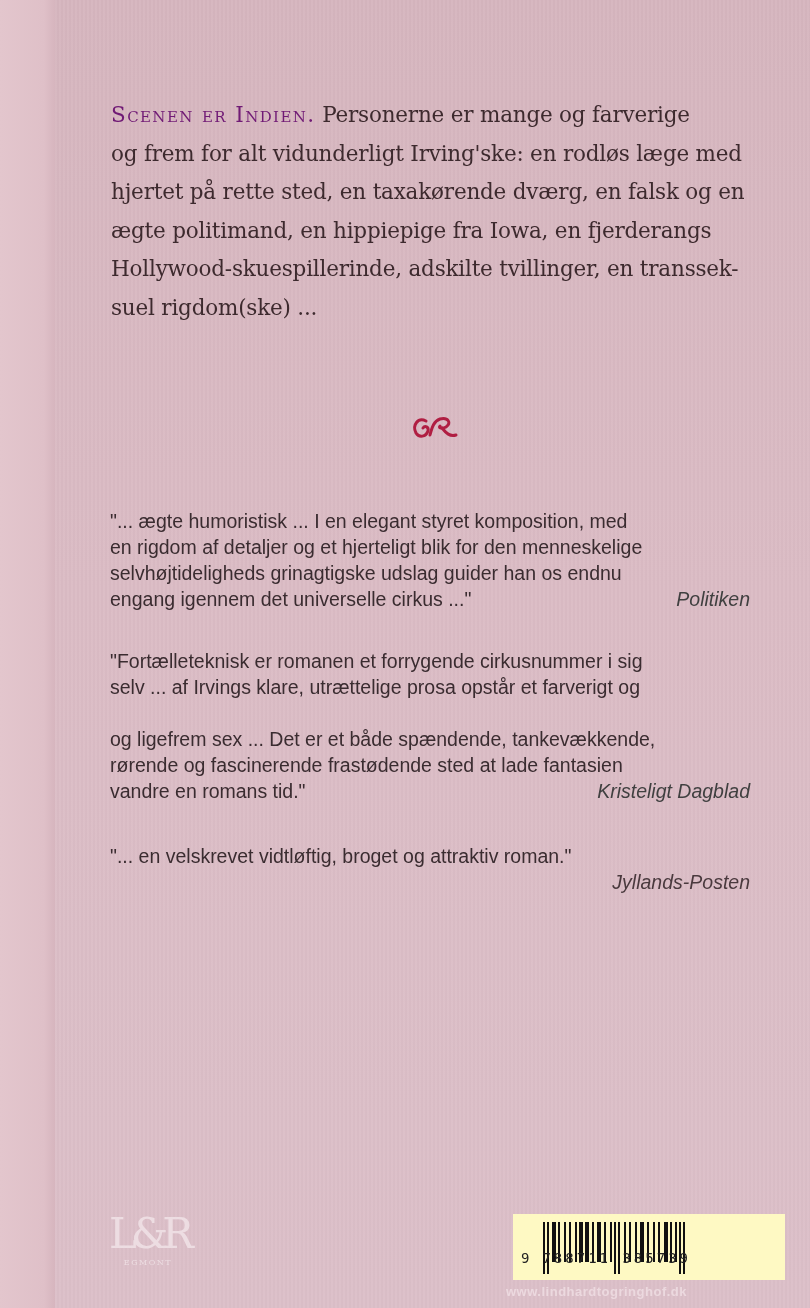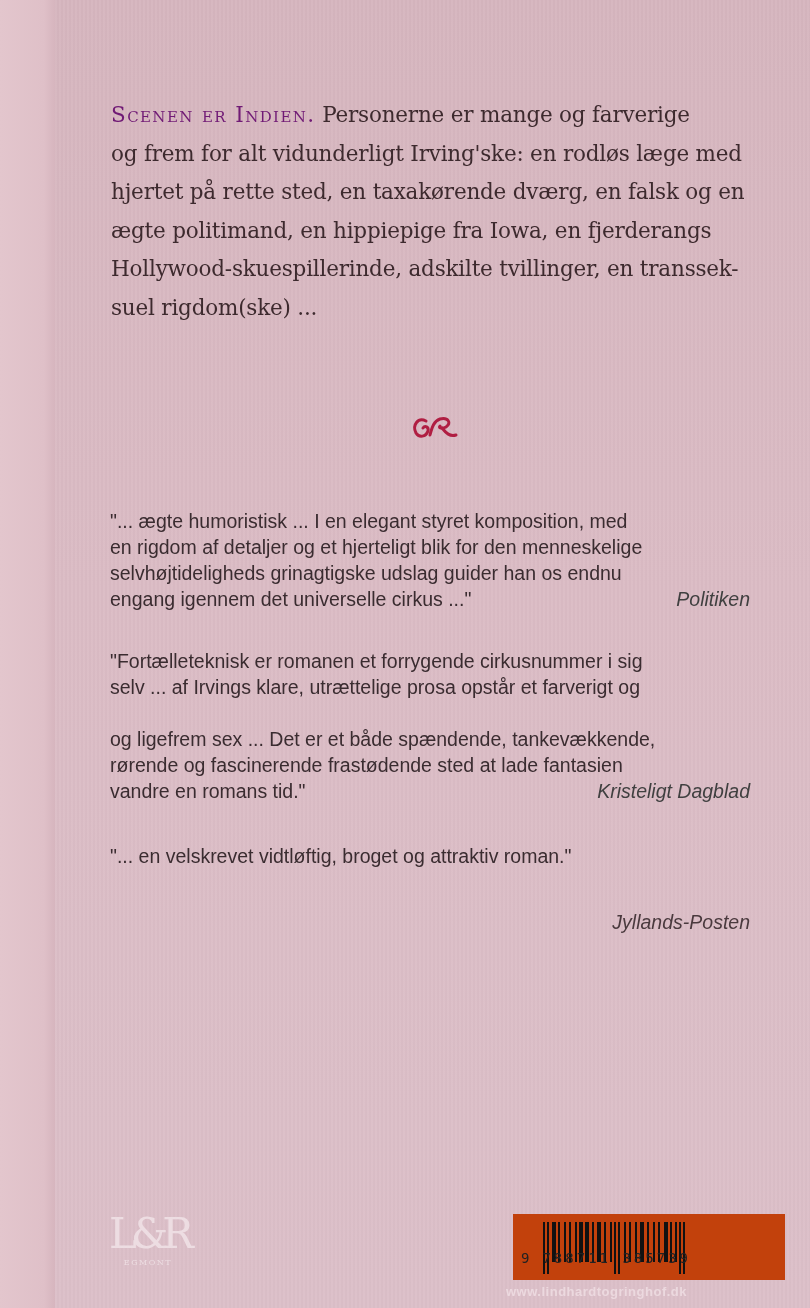--- a/index.html
+++ b/index.html
@@ -29,37 +29,37 @@
     position: absolute; left: 410px; top: 413px; width: 50px; height: 30px;
   }
   .review {
     position: absolute; left: 110px; width: 640px;
     font-family: "Liberation Sans", sans-serif; font-size: 19.5px; line-height: 26px;
     color: #3a2c30;
   }
   .review .source {
     font-style: italic; float: right; color: #404040;
   }
-  .review .source-block { display: block; text-align: right; font-style: italic; color: #4a3a3e; margin-top: 40px; }
+  .review .source-block { display: block; text-align: right; font-style: italic; color: #4a3a3e; }
   .r1 { top: 508px; }
   .r2 { top: 648px; }
   .r3 { top: 843px; }
   .logo {
     position: absolute; left: 108px; top: 1212px; width: 80px; text-align: center;
     color: #eddde2;
   }
   .logo .mark {
     font-family: "DejaVu Serif", serif; font-size: 42px; line-height: 44px; letter-spacing: -6px; text-align: right;
   }
   .logo .sub {
     font-family: "DejaVu Serif", serif; font-size: 8px; letter-spacing: 1.5px; margin-top: 2px;
   }
   .barcode-box {
     position: absolute; left: 513px; top: 1214px; width: 272px; height: 66px;
-    background: #c2410c;
+    background: #fef9c3;
   }
   .bars {
     position: absolute; left: 30px; top: 8px; height: 44px; width: 230px;
     display: flex; align-items: flex-start;
   }
   .bar { background: #111; height: 40px; }
   .bar.long { height: 52px; }
   .barcode-digits {
     position: absolute; left: 8px; top: 36px; font-family: "DejaVu Sans Mono", monospace;
     font-size: 14px; color: #222; letter-spacing: 3px;

